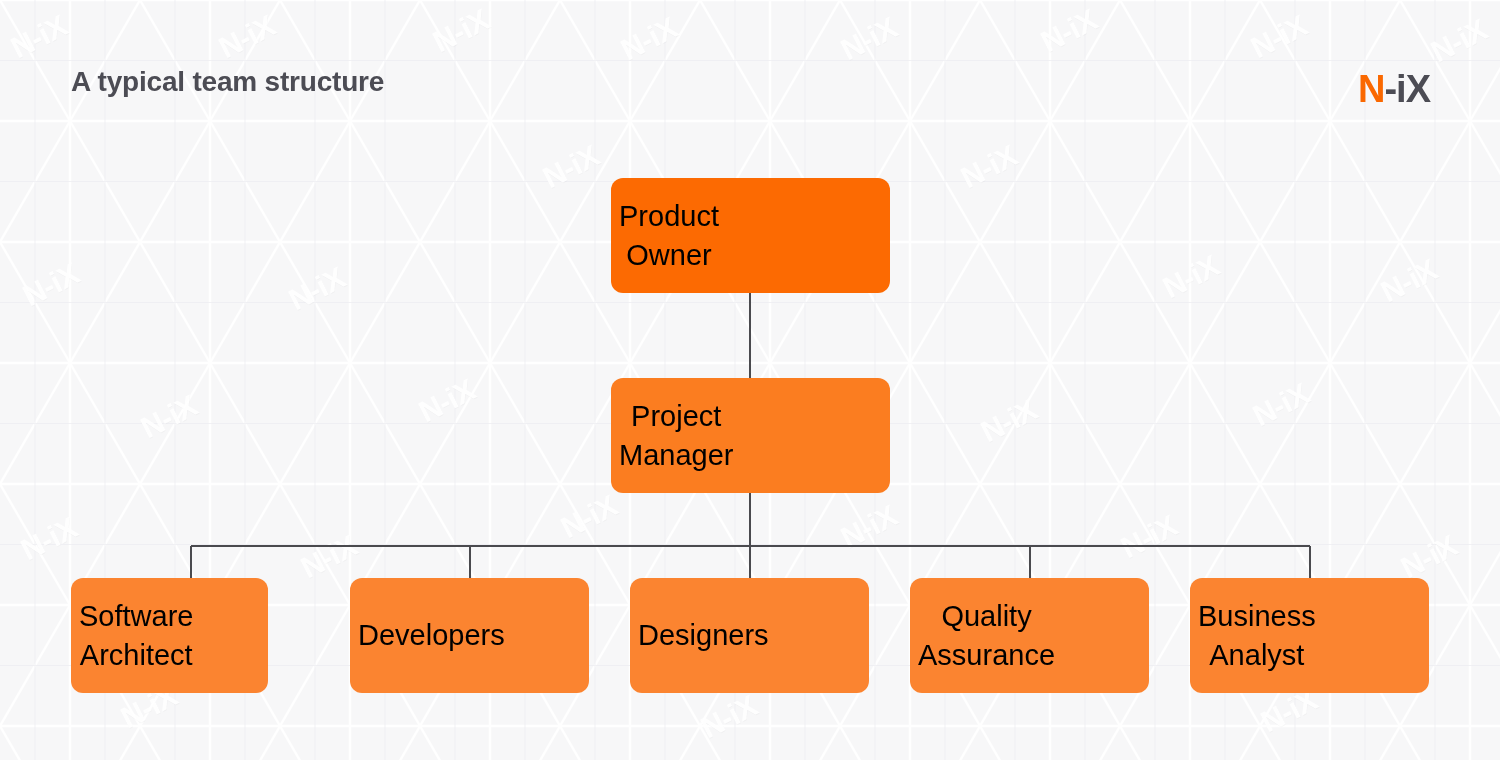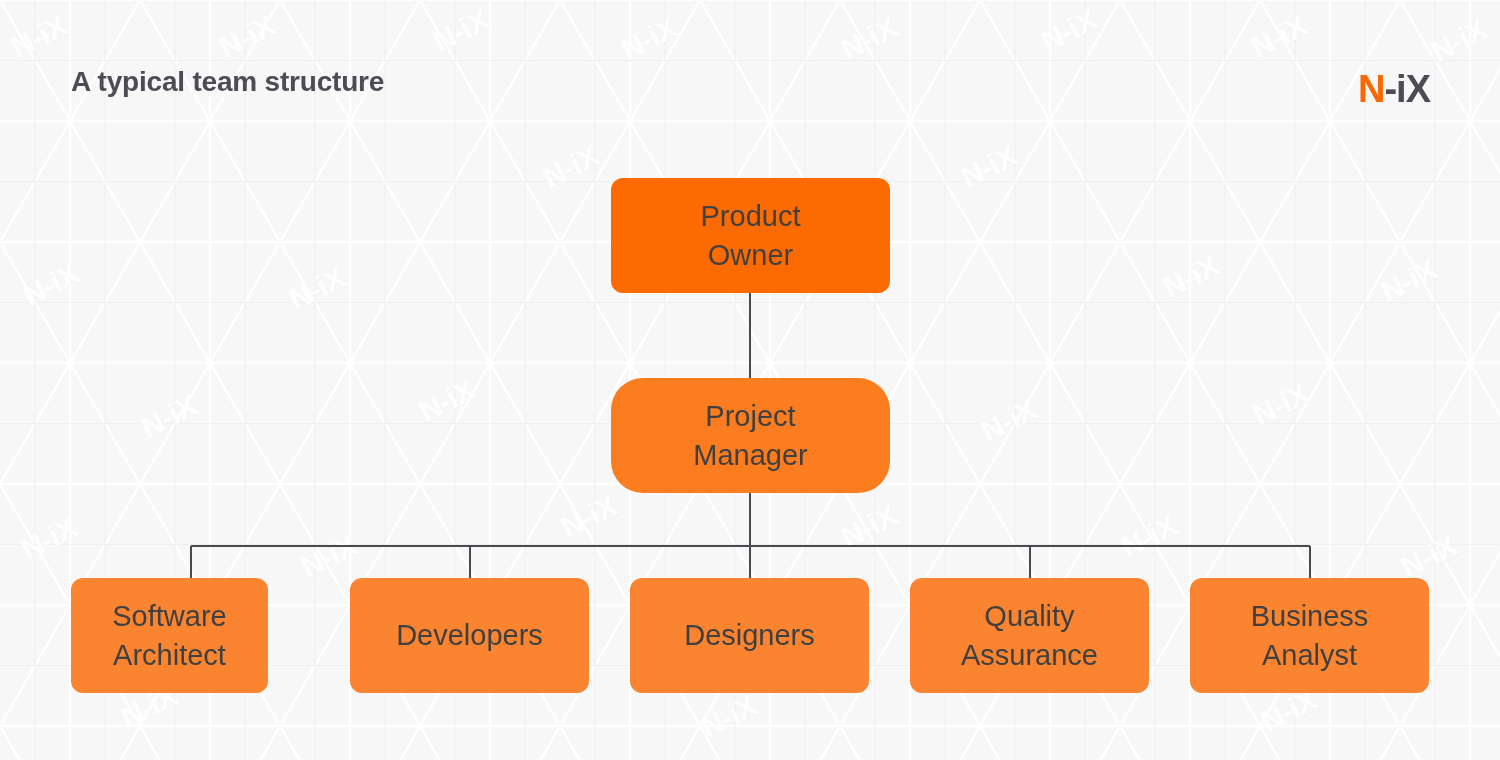--- a/index.html
+++ b/index.html
@@ -80,23 +80,23 @@
     inset: 0;
     pointer-events: none;
   }
 
   
   .node {
     position: absolute;
     border-radius: 12px;
     display: flex;
     align-items: center;
-    justify-content: center;
+    justify-content: flex-start;
     text-align: center;
-    color: #404040;
+    color: #000000;
     font-size: 29px;
     line-height: 1.32;
     font-weight: normal;
     box-sizing: border-box;
     padding: 4px 8px;
   }
   .node-label { white-space: pre-line; }
 
   .node-top    { background: #fc6a02; }
   .node-mid    { background: #fb7d20; }
@@ -186,21 +186,21 @@
       <line x1="1030" y1="546" x2="1030" y2="578"></line>
       <line x1="1310" y1="546" x2="1310" y2="578"></line>
     </g>
   </svg>
 
   <div class="node node-top" style="left:611px; top:178px; width:279px; height:115px;">
     <span class="node-label">Product
 Owner</span>
   </div>
 
-  <div class="node node-mid" style="left:611px; top:378px; width:279px; height:115px;border-radius:32px;">
+  <div class="node node-mid" style="left:611px; top:378px; width:279px; height:115px;">
     <span class="node-label">Project
 Manager</span>
   </div>
 
   <div class="node node-leaf" style="left:71px; top:578px; width:197px; height:115px;">
     <span class="node-label">Software
 Architect</span>
   </div>
 
   <div class="node node-leaf" style="left:350px; top:578px; width:239px; height:115px;">

